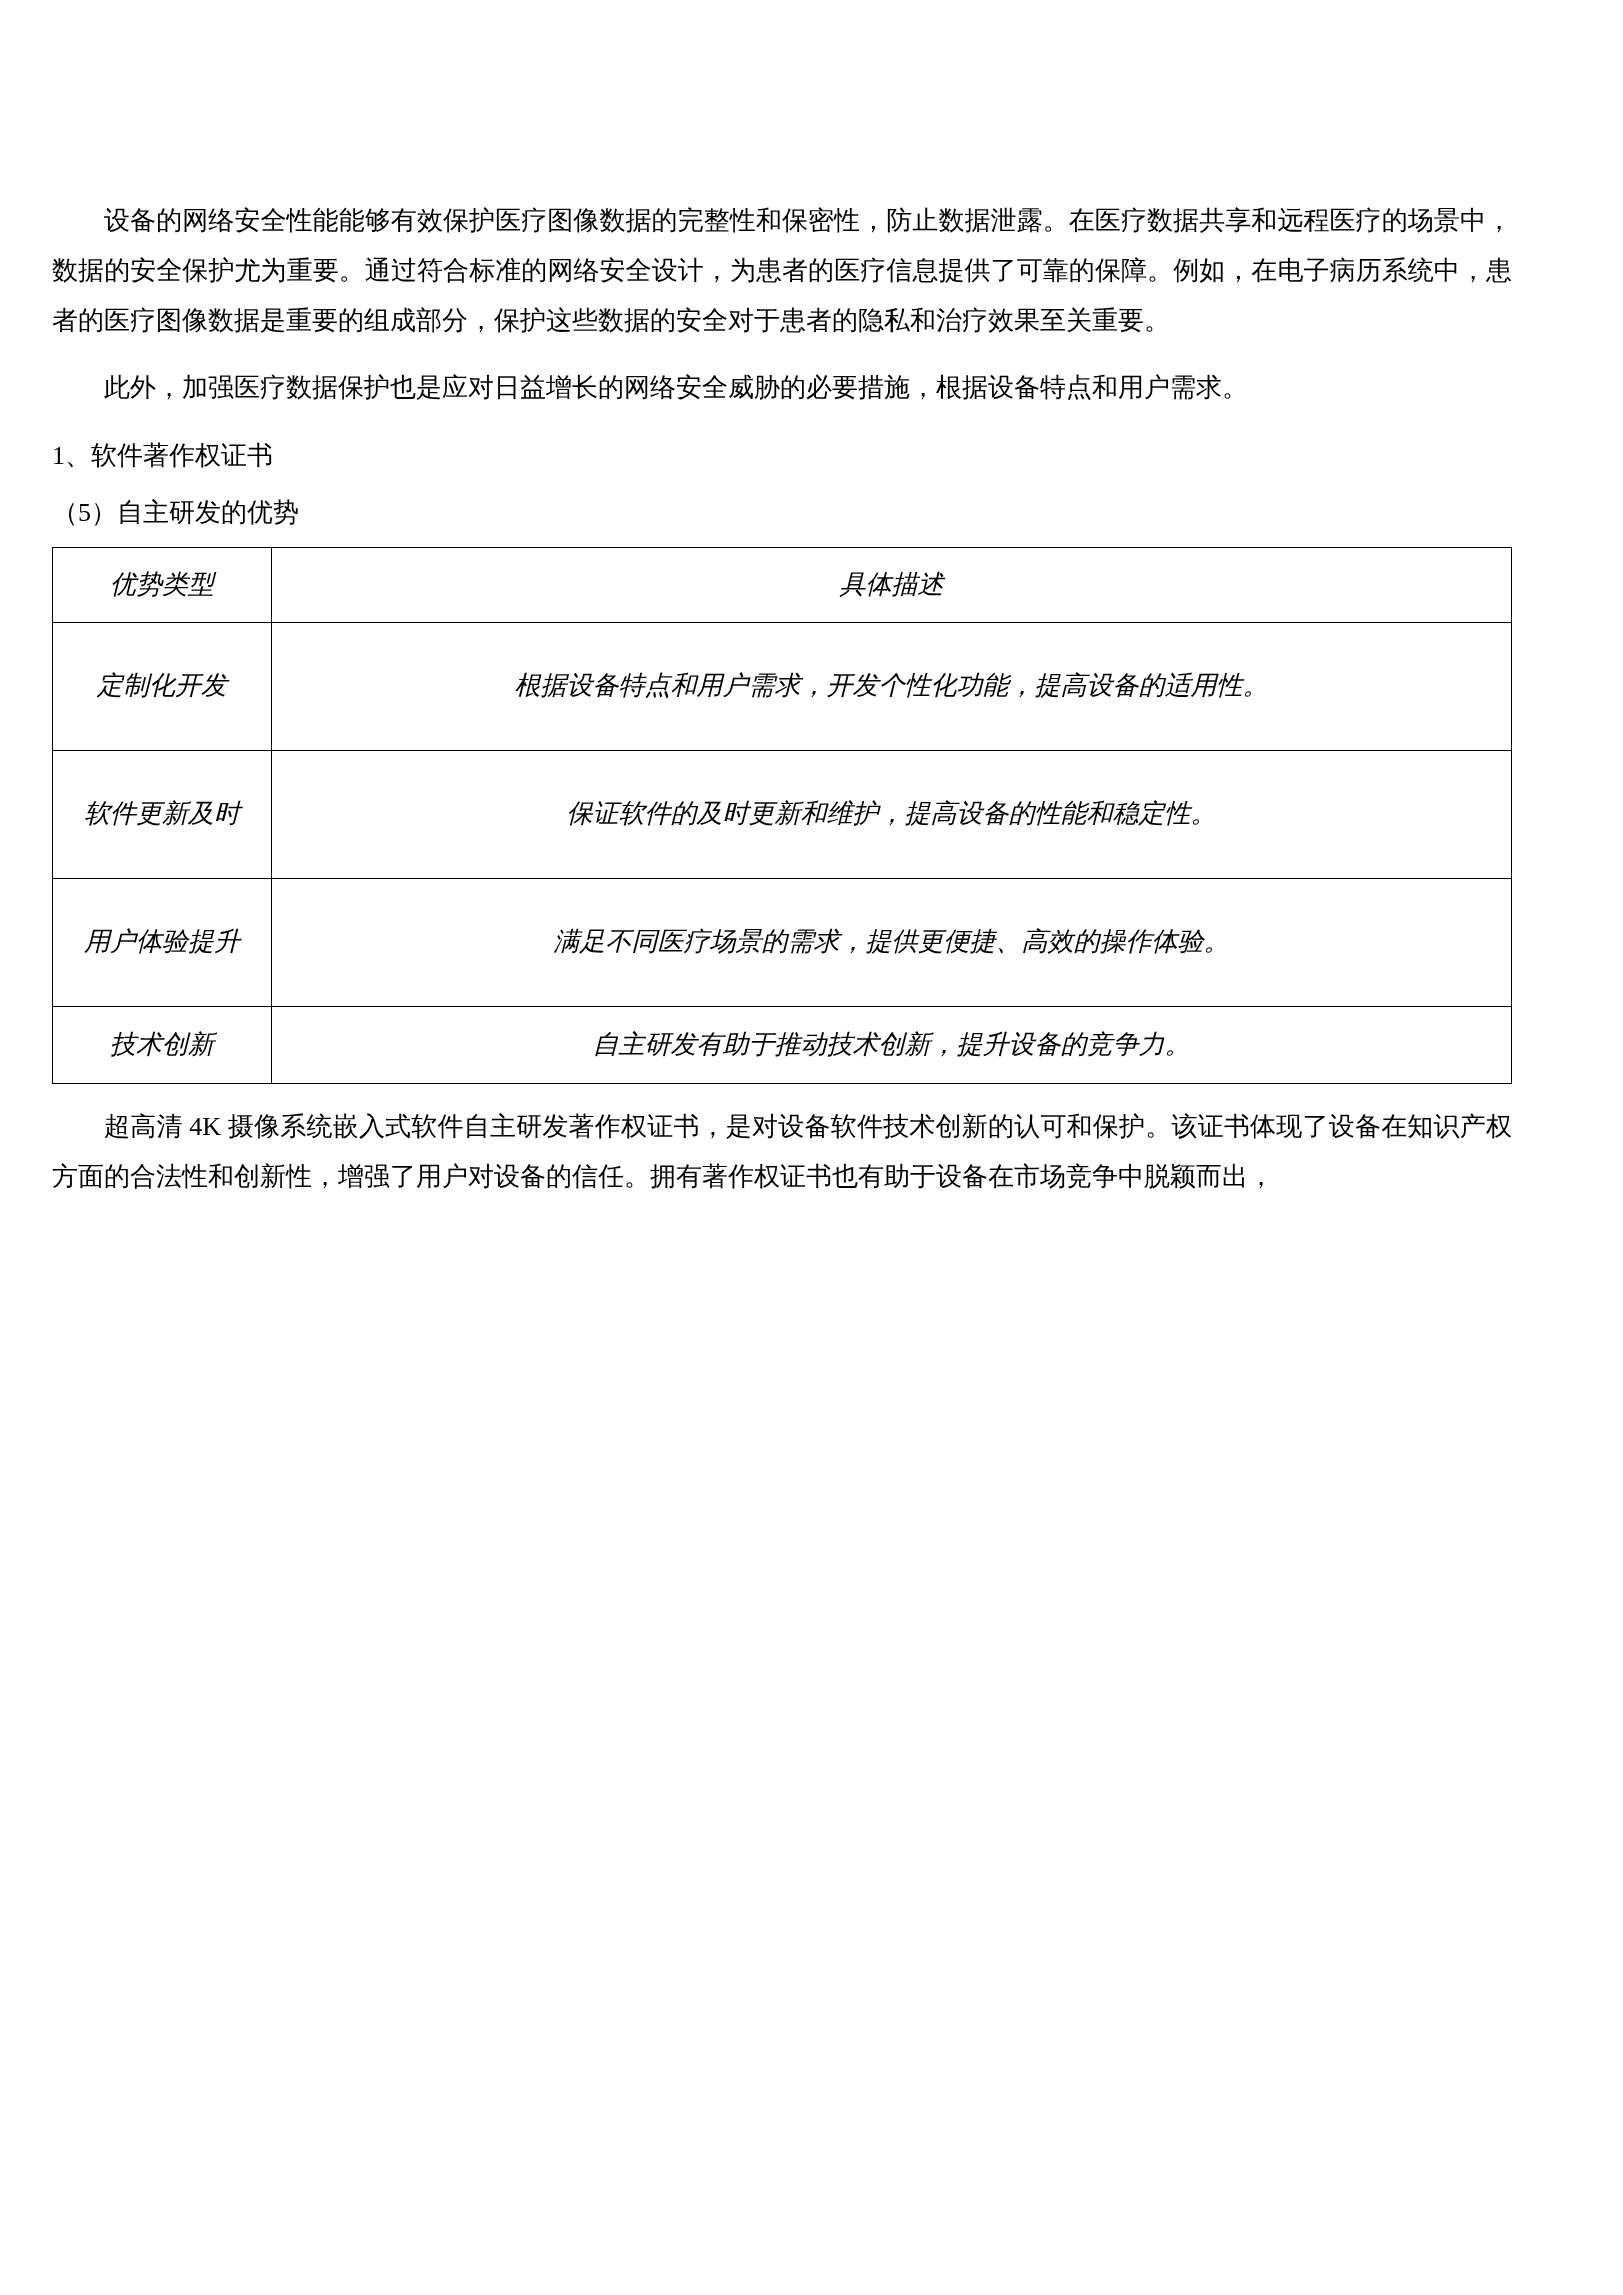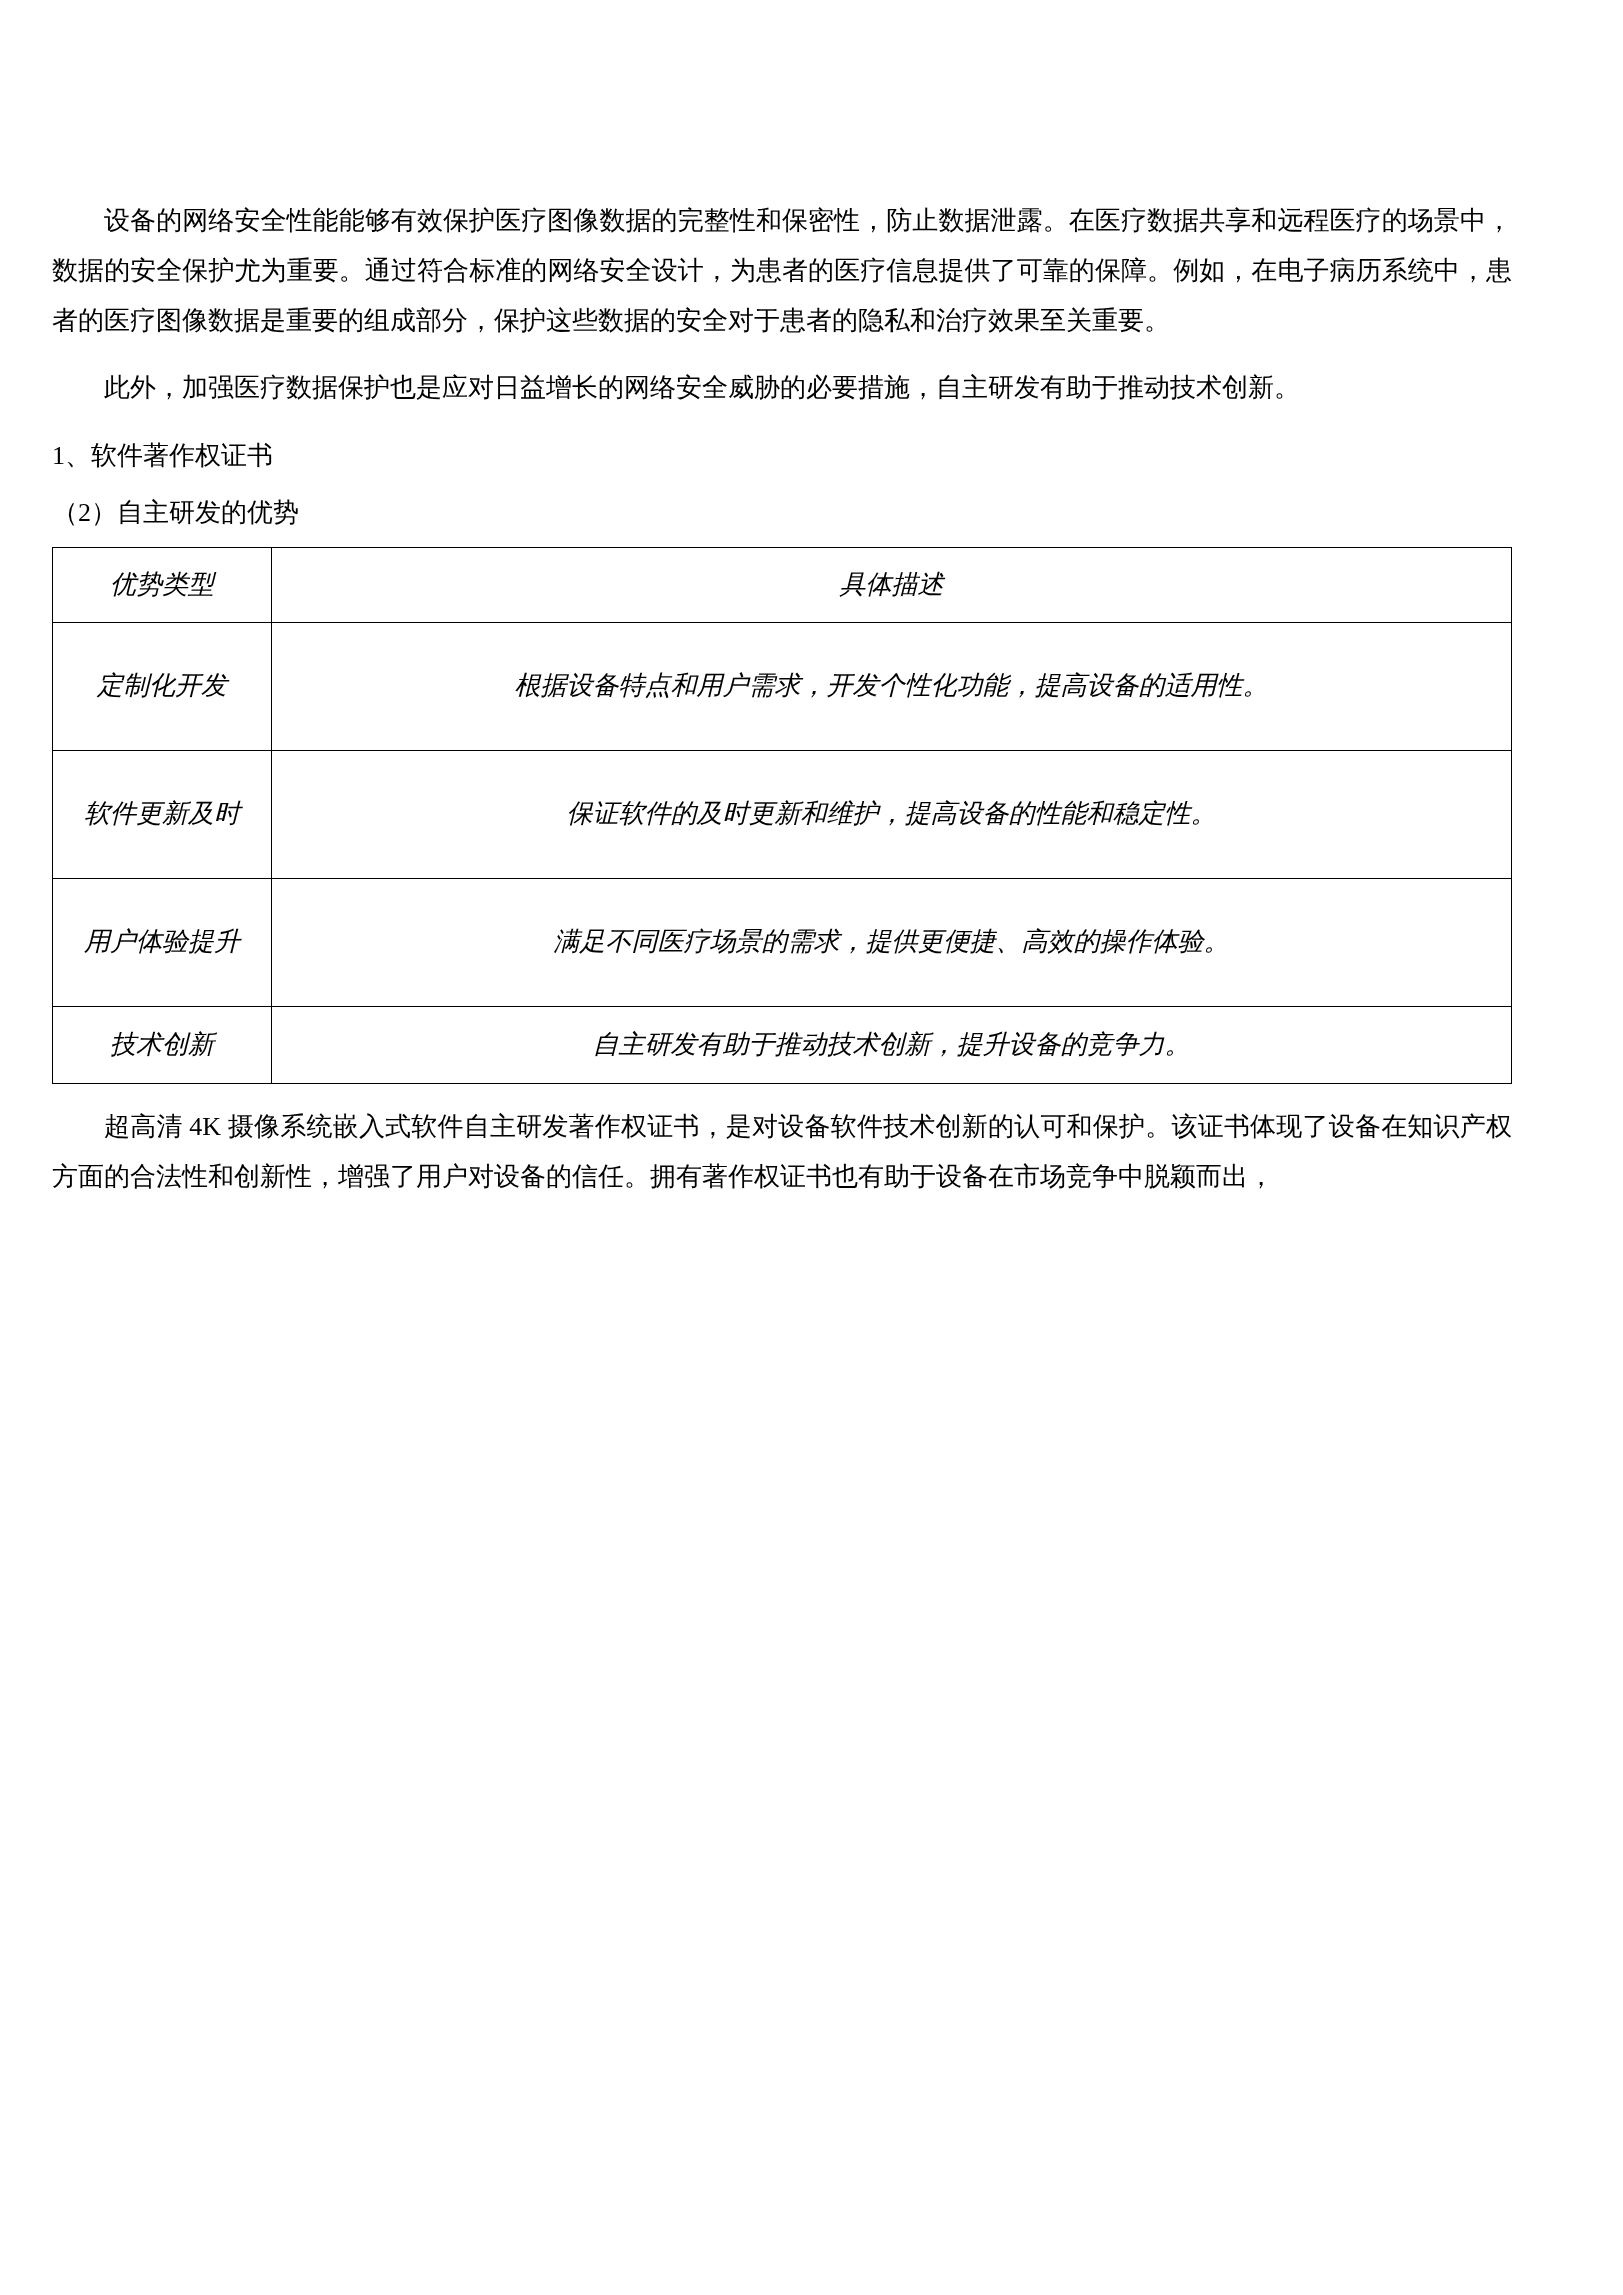--- a/index.html
+++ b/index.html
@@ -61,25 +61,25 @@
   tr.row-short { height: 77px; }
 </style>
 </head>
 <body>
 
 <div class="page">
 
   <p class="body-para">设备的网络安全性能能够有效保护医疗图像数据的完整性和保密性，防止数据泄露。在医疗数据共享和远程医疗的场景中，数据的安全保护尤为重要。通过符合标准的网络安全设计，为患者的医疗信息提供了可靠的保障。例如，在电子病历系统中，患者的医疗图像数据是重要的组成部分，保护这些数据的安全对于患者的隐私和治疗效果至关重要。</p>
 
 
-  <p class="body-para">此外，加强医疗数据保护也是应对日益增长的网络安全威胁的必要措施，自主研发有助于推动技术创新。</p>
+  <p class="body-para">此外，加强医疗数据保护也是应对日益增长的网络安全威胁的必要措施，根据设备特点和用户需求。</p>
 
   <div class="section-heading">1、软件著作权证书</div>
 
-  <div class="sub-heading">（2）自主研发的优势</div>
+  <div class="sub-heading">（5）自主研发的优势</div>
 
 
   <table class="adv-table">
     <colgroup>
       <col class="c1">
       <col>
     </colgroup>
     <tbody>
         <tr class="row-header">
       <th class="cell-type">优势类型</th>

